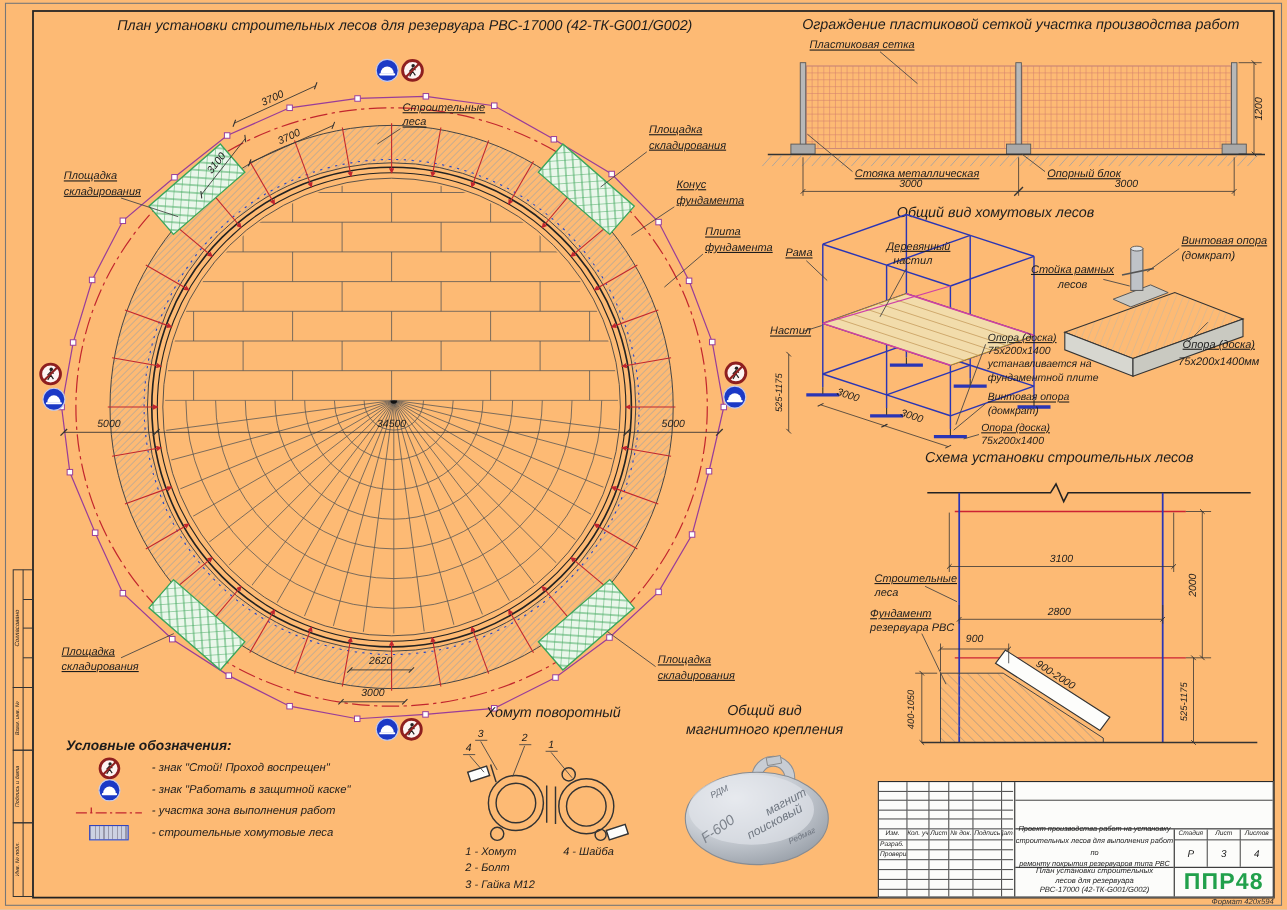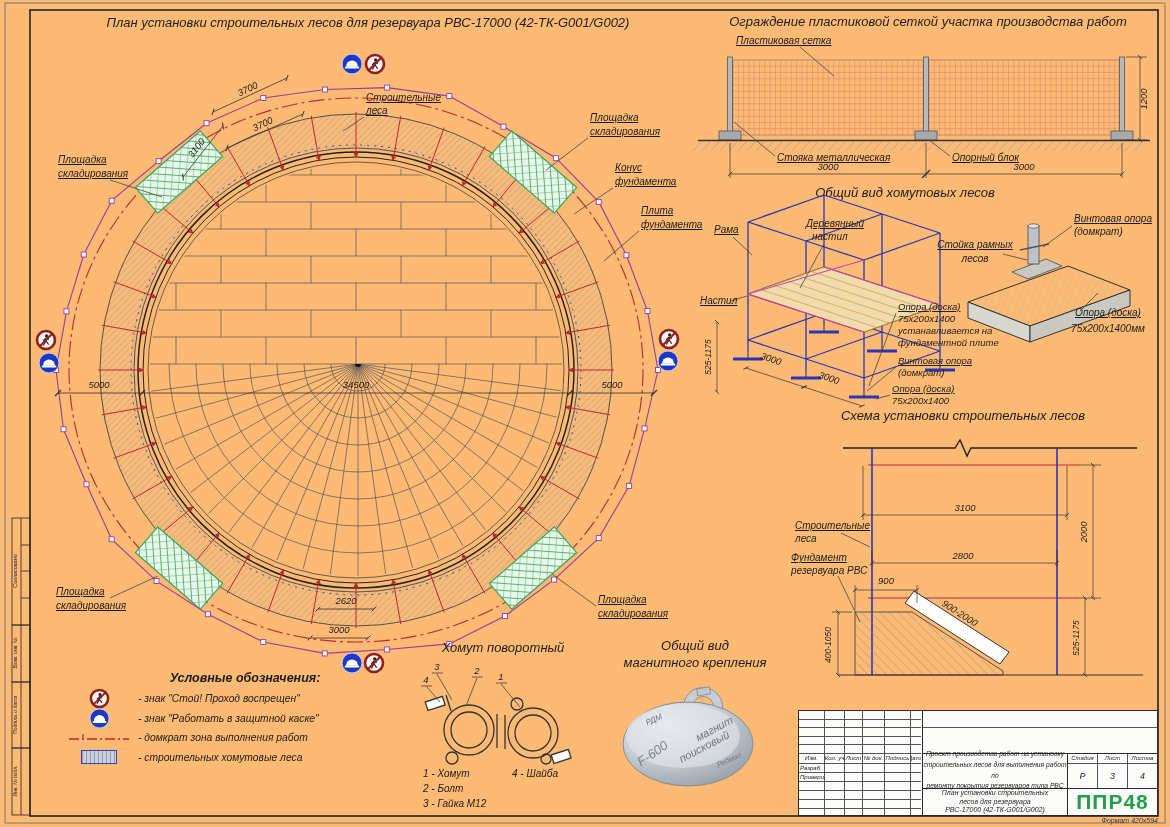--- a/index.html
+++ b/index.html
@@ -30,21 +30,21 @@
   .tb-slh{height:10px;display:flex;}
   .tb-slh>div{flex:1;border-right:.8px solid #555;border-bottom:.8px solid #555;font-size:6px;display:flex;align-items:center;justify-content:center;}
   .tb-slh>div:last-child{border-right:none;}
   .tb-slv{height:25px;display:flex;border-bottom:1.1px solid #2a2a2a;}
   .tb-slv>div{flex:1;border-right:.8px solid #555;font-size:9px;display:flex;align-items:center;justify-content:center;}
   .tb-slv>div:last-child{border-right:none;}
   .tb-logo{flex:1;display:flex;align-items:center;justify-content:center;
            font-style:normal;font-weight:bold;font-size:21px;letter-spacing:1px;color:#21a04b;}
   .fmt{position:absolute;left:1020px;top:817px;width:138px;text-align:right;font-size:7px;font-style:italic;color:#333;}
   
-  .legend{position:absolute;left:60px;top:671px;width:370px;font-style:italic;color:#1c1c1c;text-align:center;}
+  .legend{position:absolute;left:60px;top:671px;width:370px;font-style:italic;color:#1c1c1c;}
   .lg-title{font-size:12.5px;font-weight:bold;margin-bottom:4px;}
   .lg-row{display:flex;align-items:center;height:19.5px;}
   .lg-icon{width:78px;flex:none;display:flex;align-items:center;justify-content:center;}
   .lg-txt{font-size:10.3px;white-space:nowrap;}
   .lg-scaf{width:34px;height:12px;border:1.6px solid #3344bb;
            background:repeating-linear-gradient(90deg,#99a 0 1px,transparent 1px 4px),#ccd1e2;}
   .lg-stor{width:38px;height:13px;border:1.5px solid #3aa55a;background-color:#eef9ee;
            background-image:repeating-linear-gradient(45deg,rgba(58,165,90,.85) 0 1px,transparent 1px 6px),
                             repeating-linear-gradient(-45deg,rgba(58,165,90,.85) 0 1px,transparent 1px 6px);}
 </style>
@@ -803,27 +803,27 @@
         </span>
     <span class="lg-txt">- знак "Работать в защитной каске"</span>
   </div>
   <div class="lg-row">
     <span class="lg-icon">
       <svg width="64" height="12" viewBox="0 0 64 12">
             <line x1="2" y1="7" x2="62" y2="7" stroke="#c2262e" stroke-width="1.3" stroke-dasharray="10 3 2 3"></line>
             <line x1="16" y1="2" x2="16" y2="7" stroke="#c2262e" stroke-width="1.2"></line>
           </svg>
     </span>
-    <span class="lg-txt">- домкрат зона выполнения работ</span>
+    <span class="lg-txt">- участка зона выполнения работ</span>
   </div>
   <div class="lg-row">
     <span class="lg-icon">
           <span class="lg-scaf"></span>
         </span>
-    <span class="lg-txt">- строительных хомутовые леса</span>
+    <span class="lg-txt">- строительные хомутовые леса</span>
   </div>
 </div>
 
 
 <div class="tb">
   <div class="tb-rev">
     <div class="tb-row" style="height:8.5px">
           <div class="tb-c" style="width:26px"></div>
           <div class="tb-c" style="width:20px"></div>
           <div class="tb-c" style="width:18px"></div>

